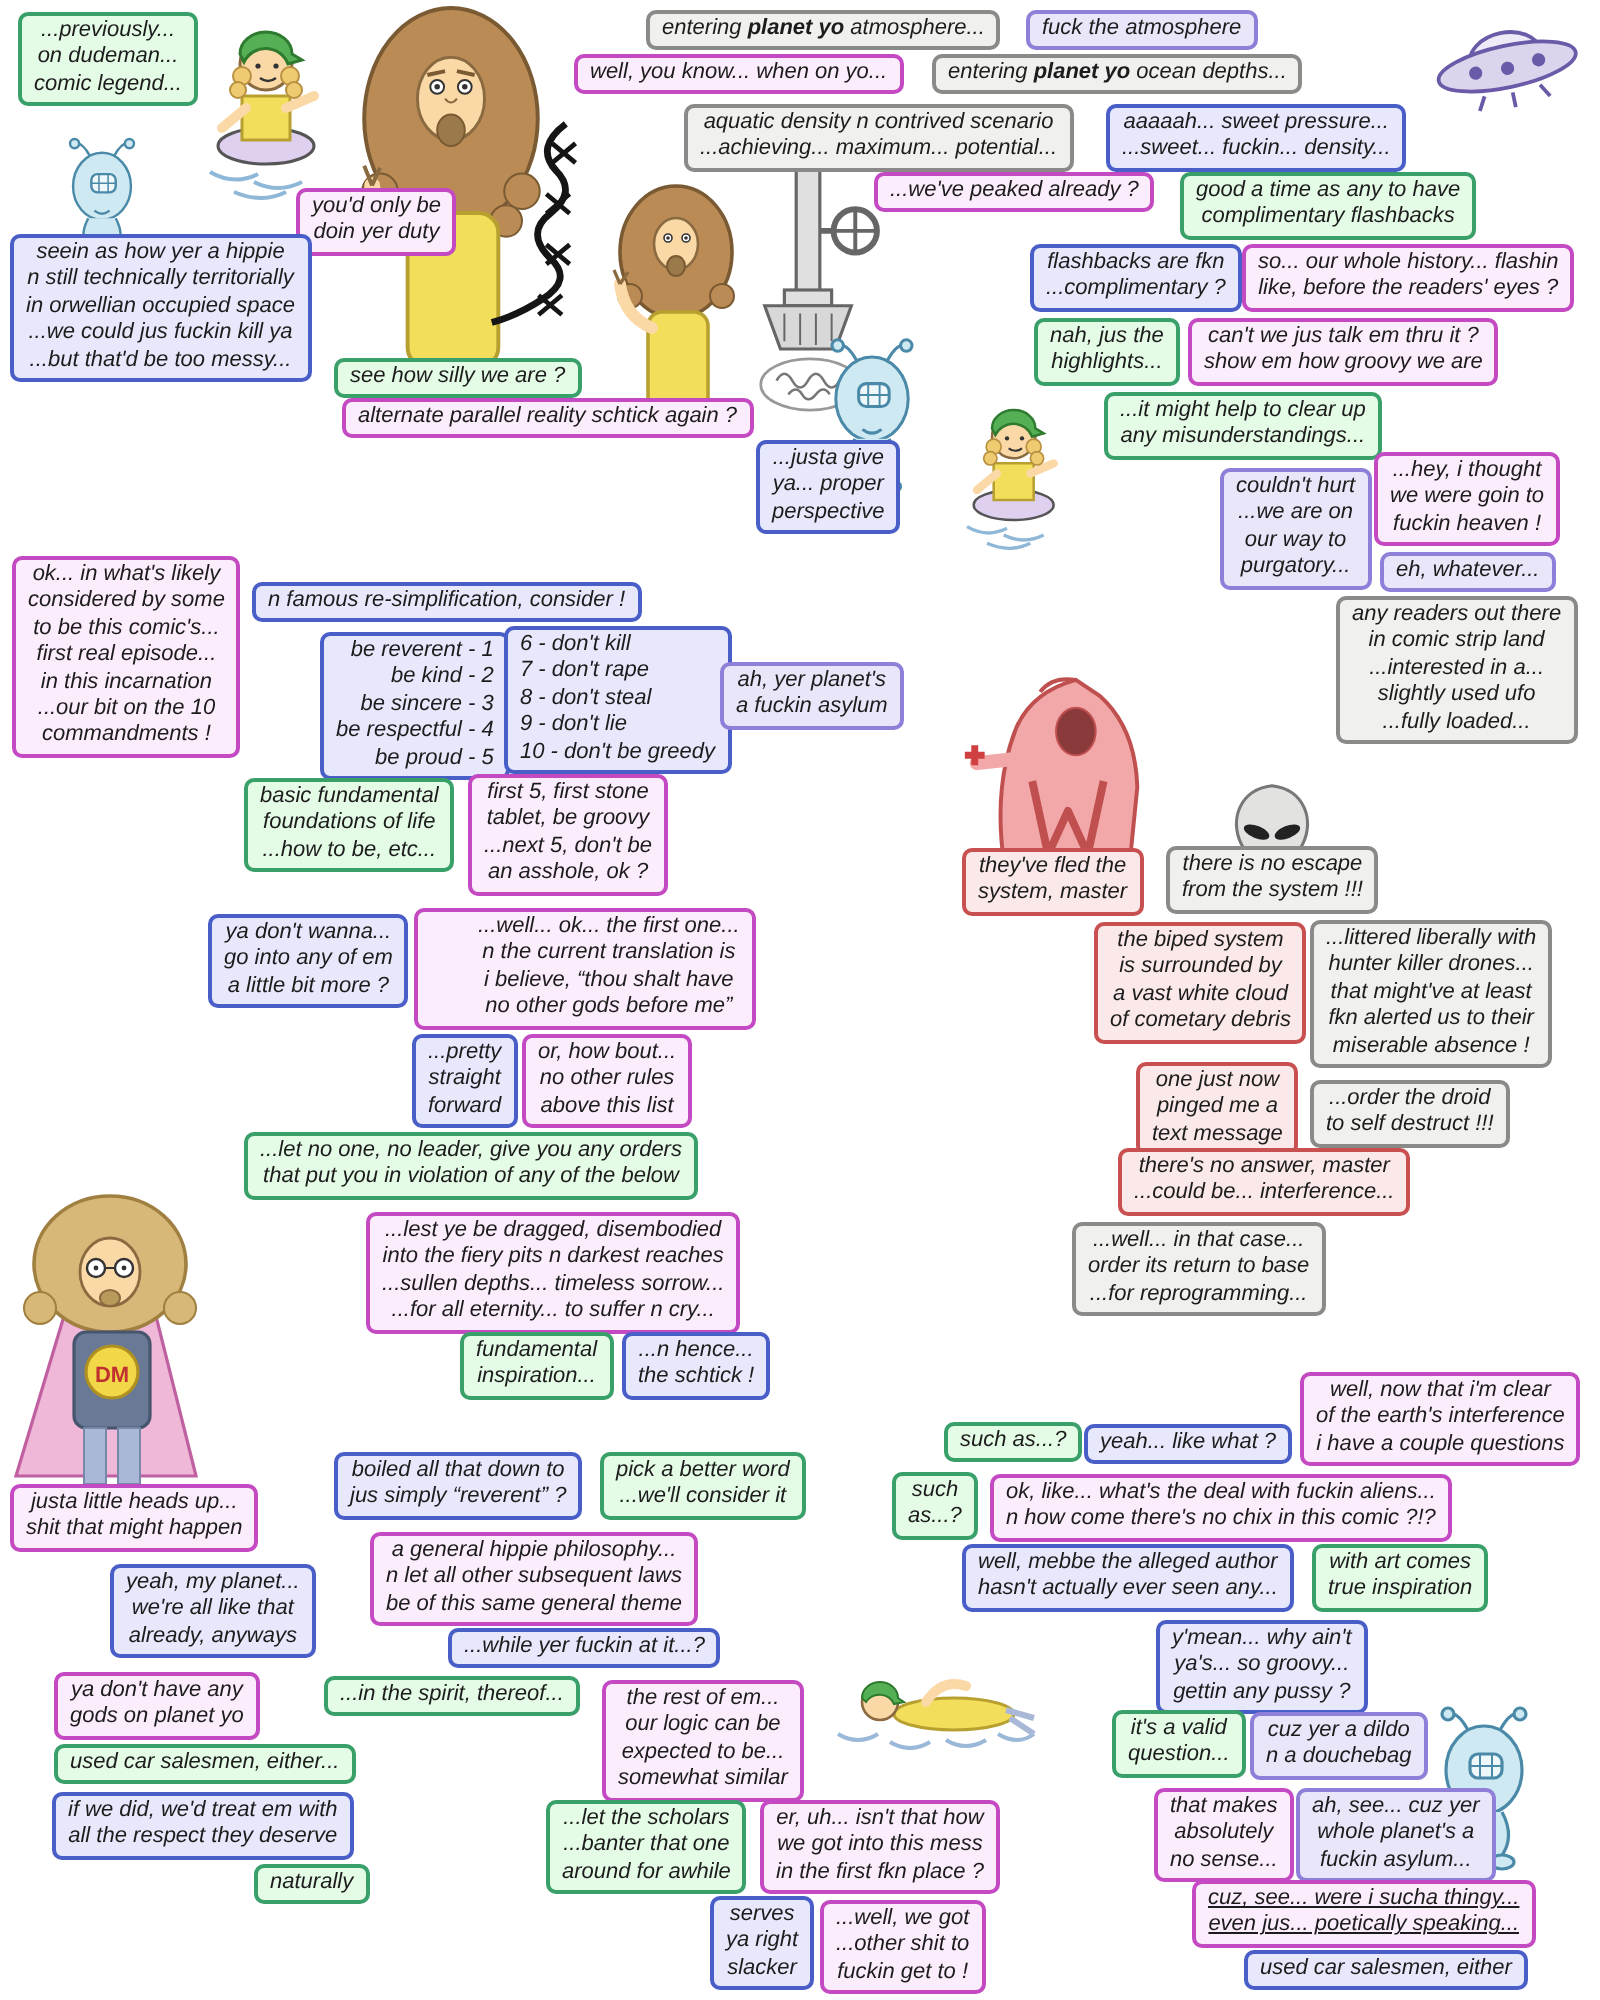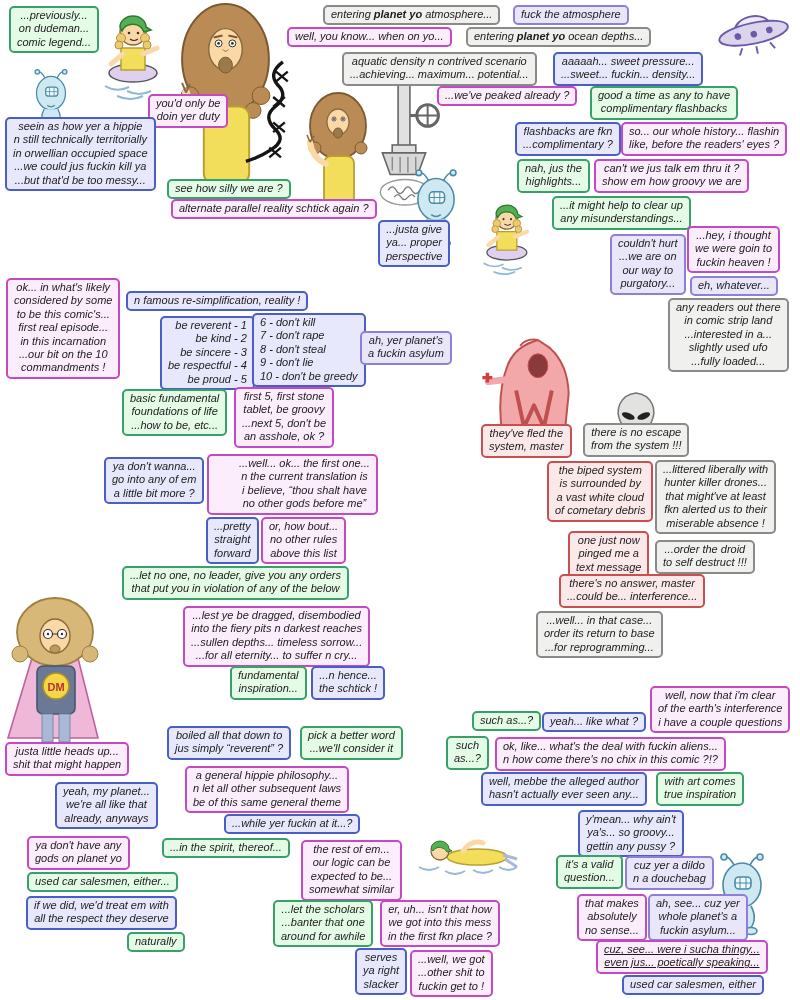--- a/index.html
+++ b/index.html
@@ -217,21 +217,21 @@
     <div class="bubble green" style="left: 552px; top: 196px;">...it might help to clear up<br>any misunderstandings...</div>
     <div class="bubble blue" style="left: 5px; top: 117px;">seein as how yer a hippie<br>n still technically territorially<br>in orwellian occupied space<br>...we could jus fuckin kill ya<br>...but that'd be too messy...</div>
     <div class="bubble green" style="left: 167px; top: 179px;">see how silly we are ?</div>
     <div class="bubble pink" style="left: 171px; top: 199px;">alternate parallel reality schtick again ?</div>
     <div class="bubble blue" style="left: 378px; top: 220px;">...justa give<br>ya... proper<br>perspective</div>
     <div class="bubble lavender" style="left: 610px; top: 234px;">couldn't hurt<br>...we are on<br>our way to<br>purgatory...</div>
     <div class="bubble pink" style="left: 687px; top: 226px;">...hey, i thought<br>we were goin to<br>fuckin heaven !</div>
     <div class="bubble lavender" style="left: 690px; top: 276px;">eh, whatever...</div>
     <div class="bubble gray" style="left: 668px; top: 298px;">any readers out there<br>in comic strip land<br>...interested in a...<br>slightly used ufo<br>...fully loaded...</div>
     <div class="bubble pink" style="left: 6px; top: 278px;">ok... in what's likely<br>considered by some<br>to be this comic's...<br>first real episode...<br>in this incarnation<br>...our bit on the 10<br>commandments !</div>
-    <div class="bubble blue" style="left: 126px; top: 291px;">n famous re-simplification, reality !</div>
+    <div class="bubble blue" style="left: 126px; top: 291px;">n famous re-simplification, consider !</div>
     <div class="bubble blue" style="left: 160px; top: 316px; text-align: right;">be reverent - 1<br>be kind - 2<br>be sincere - 3<br>be respectful - 4<br>be proud - 5</div>
     <div class="bubble blue" style="left: 252px; top: 313px; text-align: left;">6 - don't kill<br>7 - don't rape<br>8 - don't steal<br>9 - don't lie<br>10 - don't be greedy</div>
     <div class="bubble lavender" style="left: 360px; top: 331px;">ah, yer planet's<br>a fuckin asylum</div>
     <div class="bubble green" style="left: 122px; top: 389px;">basic fundamental<br>foundations of life<br>...how to be, etc...</div>
     <div class="bubble pink" style="left: 234px; top: 387px;">first 5, first stone<br>tablet, be groovy<br>...next 5, don't be<br>an asshole, ok ?</div>
     <div class="bubble blue" style="left: 104px; top: 457px;">ya don't wanna...<br>go into any of em<br>a little bit more ?</div>
     <div class="bubble pink" style="left: 207px; top: 454px; padding-left: 30px;">...well... ok... the first one...<br>n the current translation is<br>i believe, “thou shalt have<br>no other gods before me”</div>
     <div class="bubble blue" style="left: 206px; top: 517px;">...pretty<br>straight<br>forward</div>
     <div class="bubble pink" style="left: 261px; top: 517px;">or, how bout...<br>no other rules<br>above this list</div>
     <div class="bubble green" style="left: 122px; top: 566px;">...let no one, no leader, give you any orders<br>that put you in violation of any of the below</div>

